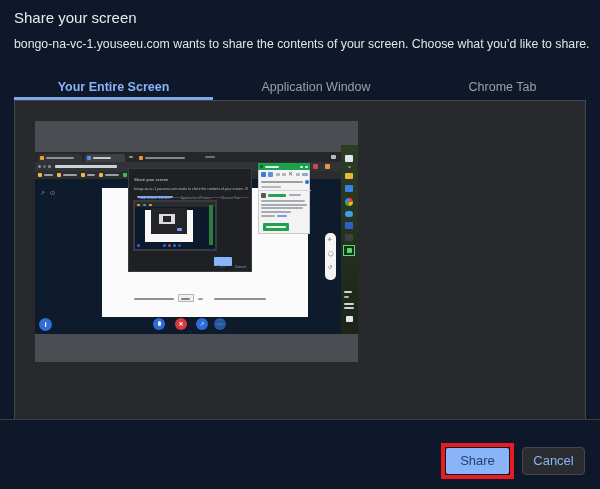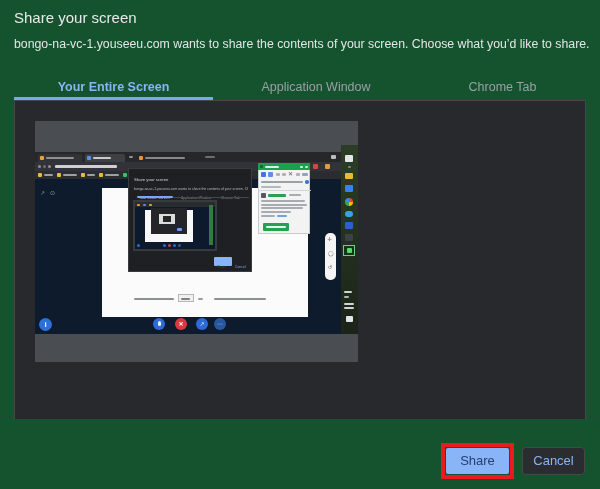--- a/index.html
+++ b/index.html
@@ -1,17 +1,17 @@
 <!DOCTYPE html>
 <html><head>
 <meta charset="utf-8">
 <style>
   html,body{margin:0;padding:0;background:#292a2d;}
   *{box-sizing:border-box;}
-  .stage{position:relative;width:600px;height:489px;background:#14532d;
+  .stage{position:relative;width:600px;height:489px;background:#0f172a;
          font-family:"Liberation Sans",sans-serif;overflow:hidden;}
   .abs{position:absolute;}
   .bar{position:absolute;border-radius:1px;}
   .micro{position:absolute;white-space:nowrap;}
   .micro>span{display:inline-block;font-size:10px;transform:scale(0.42);transform-origin:0 0;white-space:nowrap;}
   .micro2>span{font-size:9px;transform:scale(0.38);}
   .title{position:absolute;left:14px;top:9px;font-size:15px;color:#e8eaed;}
   .desc{position:absolute;left:14px;top:37px;font-size:12.3px;color:#e3e5e8;white-space:nowrap;}
   .tab{position:absolute;top:80px;height:17px;font-size:12.5px;text-align:center;cursor:pointer;}
   .tab.active{color:#8ab4f8;font-weight:700;}

